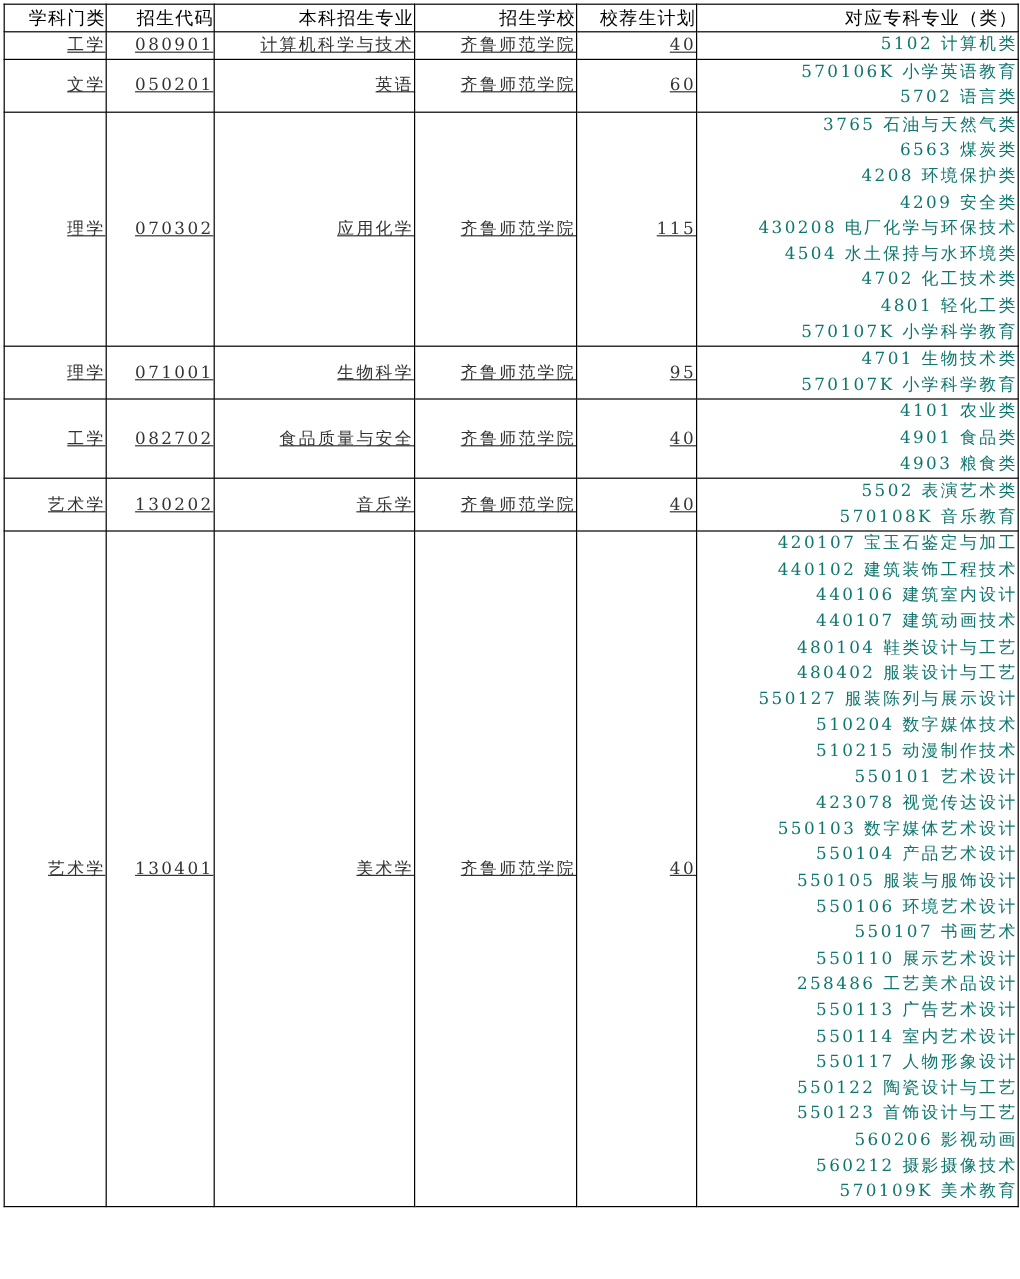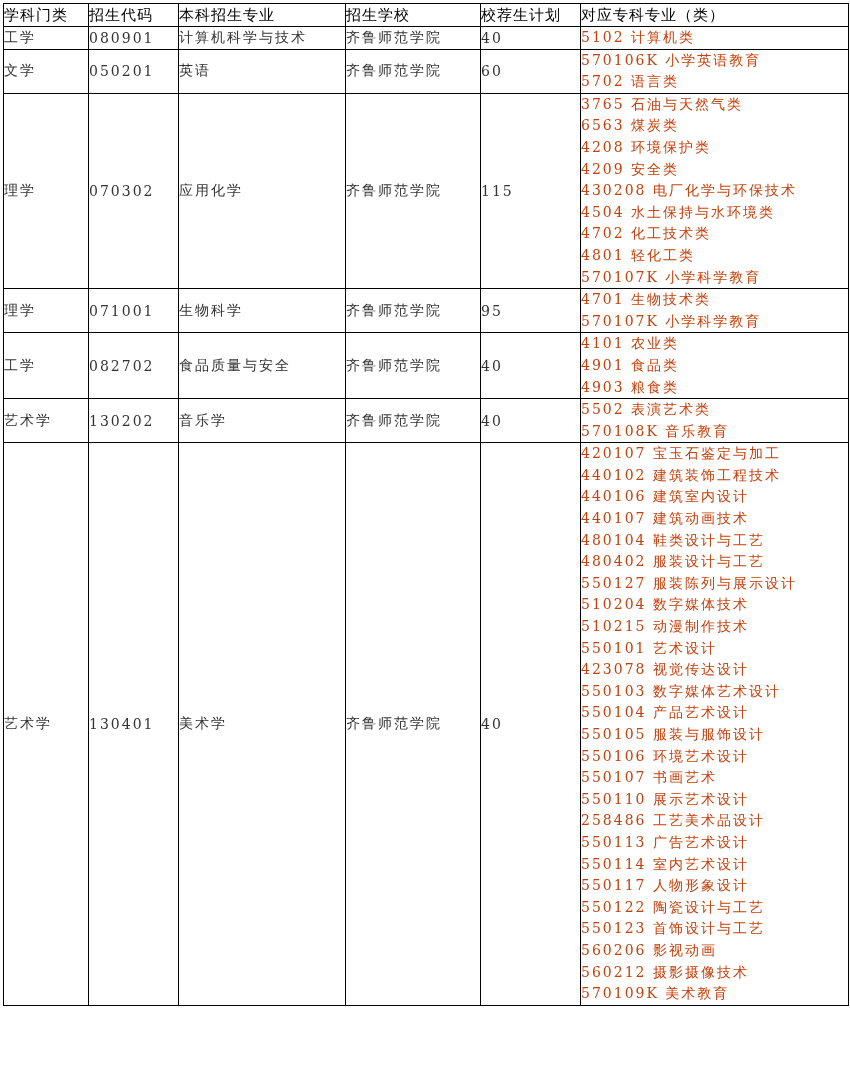--- a/index.html
+++ b/index.html
@@ -1,27 +1,27 @@
 <!DOCTYPE html>
 <html><head>
 <meta charset="utf-8">
 <style>
   html, body { margin: 0; padding: 0; background: #ffffff; }
   body { width: 850px; height: 1066px; position: relative; overflow: hidden;
          font-family: "DejaVu Serif", "Liberation Serif", serif; color: #1a1a1a; }
   table.doc { position: absolute; left: 3px; top: 3px; border-collapse: collapse;
               table-layout: fixed; width: 845px; }
   table.doc td, table.doc th { border: 1.5px solid #000; padding: 0; vertical-align: middle;
-              text-align: left; overflow: hidden; white-space: nowrap; }
+              text-align: right; overflow: hidden; white-space: nowrap; }
   table.doc th { font-family: "DejaVu Sans", "Liberation Sans", sans-serif; font-weight: normal;
               font-size: 15px; height: 22px; letter-spacing: 1px; color: #000; }
-  td.c { font-size: 14px; letter-spacing: 2px; color: #333; }
+  td.c { font-size: 14px; letter-spacing: 2px; color: #333; text-decoration: underline; }
   td.m { text-align: left; vertical-align: top; padding-left: 2px; }
   .line { display: block; height: 21.6px; line-height: 21.6px; font-size: 14px;
-          letter-spacing: 2px; color: #c2410c; }
+          letter-spacing: 2px; color: #0f766e; }
 </style>
 </head>
 <body>
 
 <table class="doc">
   <colgroup>
     <col style="width:85px">
       <col style="width:90px">
       <col style="width:167px">
     <col style="width:135px">

